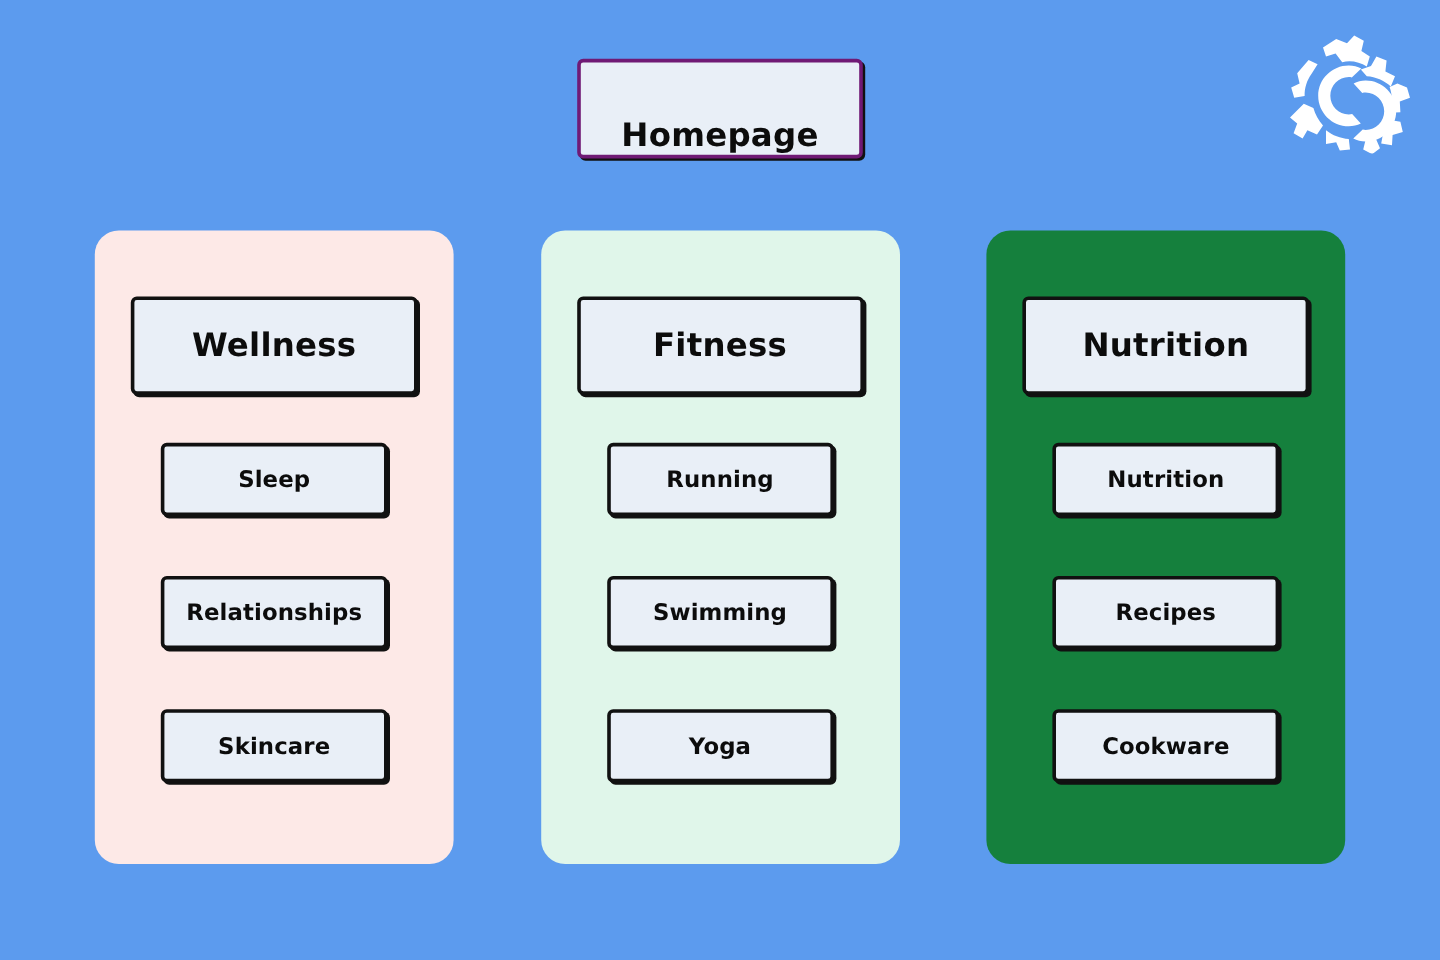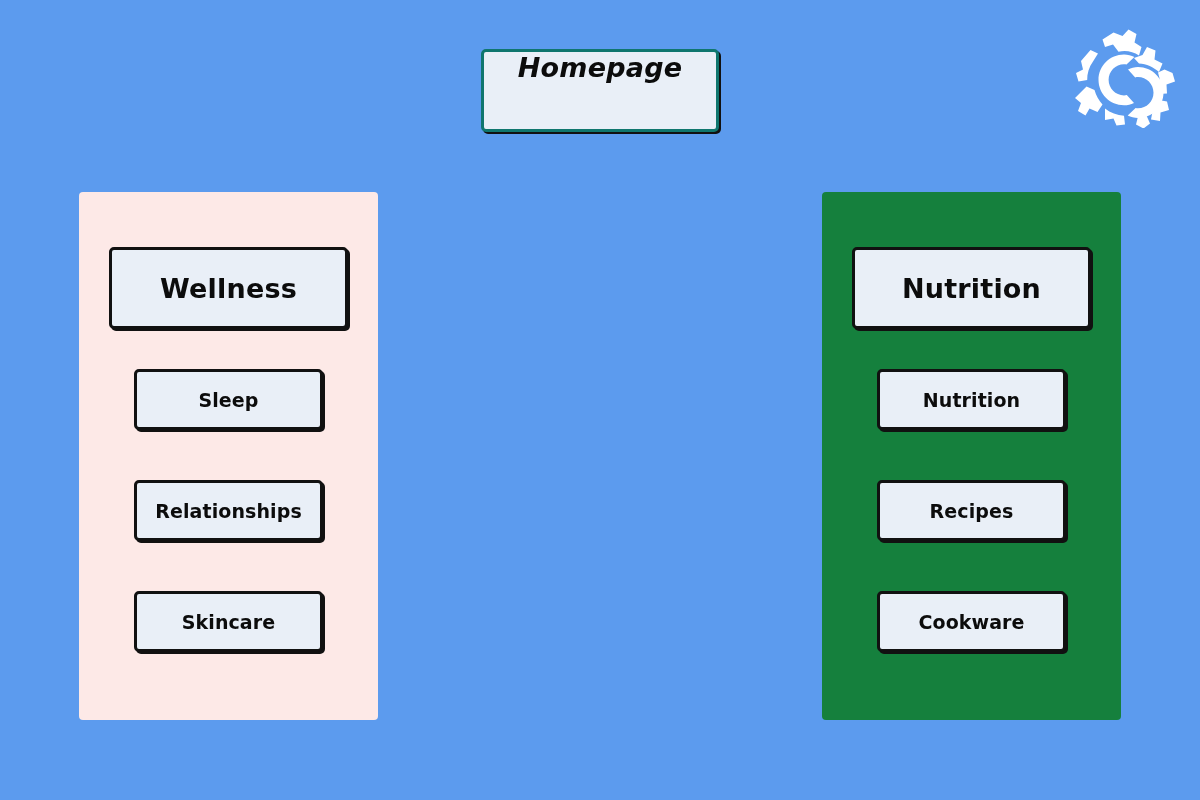--- a/index.html
+++ b/index.html
@@ -23,27 +23,26 @@
   }
 
   
   .root-node {
     position: absolute;
     left: 481px;
     top: 49px;
     width: 238px;
     height: 83px;
     background: #E9EFF7;
-    border: 3px solid #0f766e;
+    border: 3px solid #701a75;
     border-radius: 5px;
     display: flex;
-    align-items: flex-start;
+    align-items: flex-end;
     justify-content: center;
     box-shadow: 2px 2px 0 #111111;
-    font-style: italic;
   }
   .root-node-label {
     font-size: 27px;
     font-weight: 700;
     color: #0C0C0C;
     letter-spacing: 0.2px;
   }
 
   
   .columns {
@@ -52,21 +51,21 @@
     top: 192px;
     width: 1042px;
     height: 528px;
     display: flex;
     justify-content: space-between;
   }
 
   .column {
     width: 299px;
     height: 528px;
-    border-radius: 4px;
+    border-radius: 20px;
     display: flex;
     flex-direction: column;
     align-items: center;
     padding-top: 55px;
   }
 
   .column-header {
     width: 239px;
     height: 82px;
     background: #E9EFF7;
@@ -160,20 +159,34 @@
       <span class="child-node-label">Sleep</span>
     </div>
     <div class="child-node">
       <span class="child-node-label">Relationships</span>
     </div>
     <div class="child-node">
       <span class="child-node-label">Skincare</span>
     </div>
   </div>
 
+  <div class="column" style="background: rgb(224, 246, 234);">
+    <div class="column-header">
+      <span class="column-header-label">Fitness</span>
+    </div>
+    <div class="child-node">
+      <span class="child-node-label">Running</span>
+    </div>
+    <div class="child-node">
+      <span class="child-node-label">Swimming</span>
+    </div>
+    <div class="child-node">
+      <span class="child-node-label">Yoga</span>
+    </div>
+  </div>
 
   <div class="column" style="background: #15803d;">
     <div class="column-header">
       <span class="column-header-label">Nutrition</span>
     </div>
     <div class="child-node">
       <span class="child-node-label">Nutrition</span>
     </div>
     <div class="child-node">
       <span class="child-node-label">Recipes</span>

